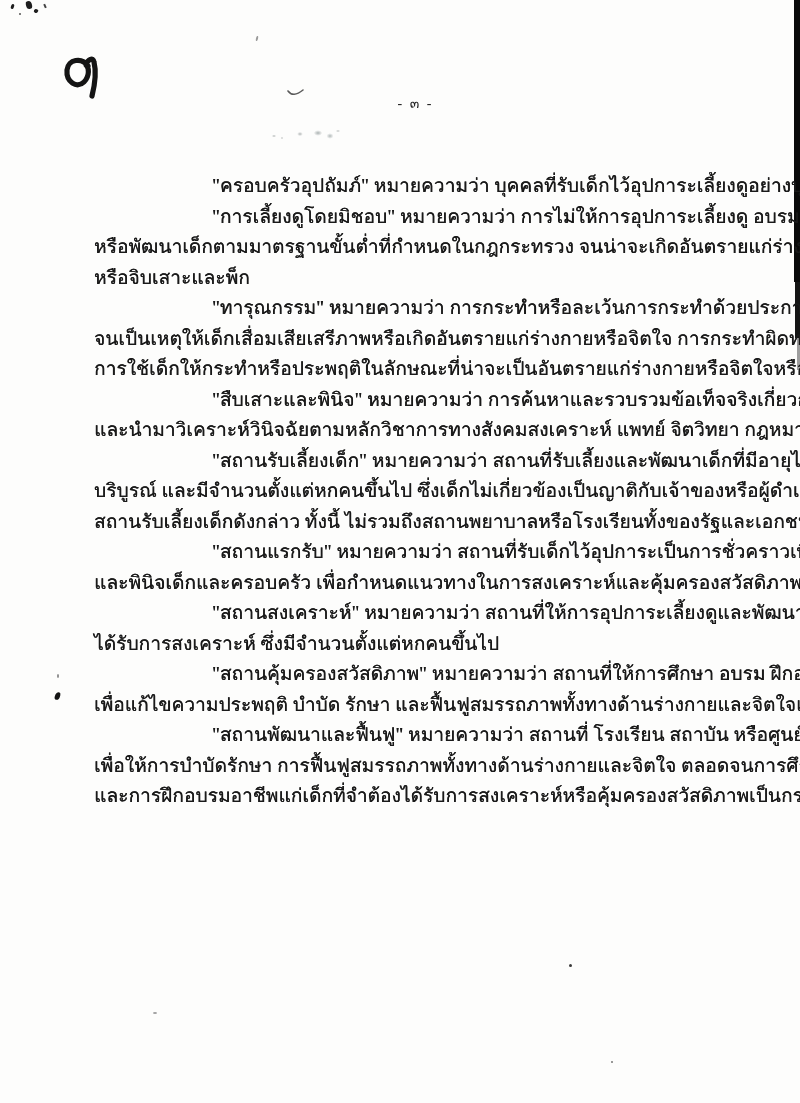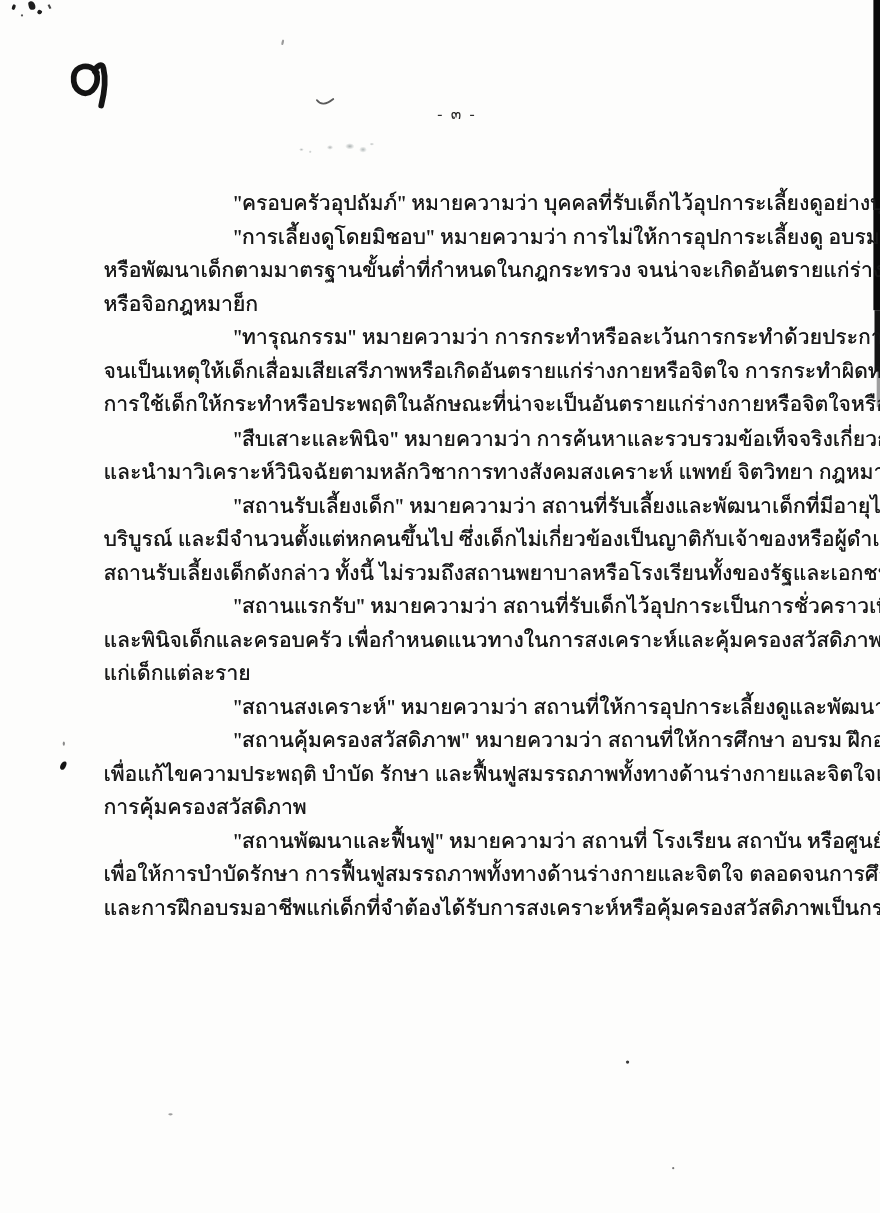--- a/index.html
+++ b/index.html
@@ -121,34 +121,33 @@
   </div>
 
   <div class="page-number">- ๓ -</div>
 
   <div class="pencil-smudge"></div>
 
   <div class="text-body">
       <div class="line indent">"ครอบครัวอุปถัมภ์" หมายความว่า บุคคลที่รับเด็กไว้อุปการะเลี้ยงดูอย่างบุตร</div>
       <div class="line indent">"การเลี้ยงดูโดยมิชอบ" หมายความว่า การไม่ให้การอุปการะเลี้ยงดู อบรมสั่งสอน</div>
       <div class="line">หรือพัฒนาเด็กตามมาตรฐานขั้นต่ำที่กำหนดในกฎกระทรวง จนน่าจะเกิดอันตรายแก่ร่างกาย</div>
-      <div class="line">หรือจิอกฎหมาย็ก</div>
+      <div class="line">หรือจิบเสาะและพ็ก</div>
       <div class="line indent">"ทารุณกรรม" หมายความว่า การกระทำหรือละเว้นการกระทำด้วยประการใด ๆ</div>
       <div class="line">จนเป็นเหตุให้เด็กเสื่อมเสียเสรีภาพหรือเกิดอันตรายแก่ร่างกายหรือจิตใจ การกระทำผิดทางเพศต่อเด็ก</div>
       <div class="line">การใช้เด็กให้กระทำหรือประพฤติในลักษณะที่น่าจะเป็นอันตรายแก่ร่างกายหรือจิตใจหรือขัดต่อกฎหมาย</div>
       <div class="line indent">"สืบเสาะและพินิจ" หมายความว่า การค้นหาและรวบรวมข้อเท็จจริงเกี่ยวกับบุคคล</div>
       <div class="line">และนำมาวิเคราะห์วินิจฉัยตามหลักวิชาการทางสังคมสงเคราะห์ แพทย์ จิตวิทยา กฎหมาย</div>
       <div class="line indent">"สถานรับเลี้ยงเด็ก" หมายความว่า สถานที่รับเลี้ยงและพัฒนาเด็กที่มีอายุไม่เกินหกปี</div>
       <div class="line">บริบูรณ์ และมีจำนวนตั้งแต่หกคนขึ้นไป ซึ่งเด็กไม่เกี่ยวข้องเป็นญาติกับเจ้าของหรือผู้ดำเนินการ</div>
       <div class="line">สถานรับเลี้ยงเด็กดังกล่าว ทั้งนี้ ไม่รวมถึงสถานพยาบาลหรือโรงเรียนทั้งของรัฐและเอกชน</div>
       <div class="line indent">"สถานแรกรับ" หมายความว่า สถานที่รับเด็กไว้อุปการะเป็นการชั่วคราวเพื่อสืบเสาะ</div>
       <div class="line">และพินิจเด็กและครอบครัว เพื่อกำหนดแนวทางในการสงเคราะห์และคุ้มครองสวัสดิภาพที่เหมาะสม</div>
-      <div class="line">แก่เด็กแต่ละราย</div>
       <div class="line indent">"สถานสงเคราะห์" หมายความว่า สถานที่ให้การอุปการะเลี้ยงดูและพัฒนาเด็กที่จำต้อง</div>
+      <div class="line">ได้รับการสงเคราะห์ ซึ่งมีจำนวนตั้งแต่หกคนขึ้นไป</div>
       <div class="line indent">"สถานคุ้มครองสวัสดิภาพ" หมายความว่า สถานที่ให้การศึกษา อบรม ฝึกอาชีพ</div>
       <div class="line">เพื่อแก้ไขความประพฤติ บำบัด รักษา และฟื้นฟูสมรรถภาพทั้งทางด้านร่างกายและจิตใจแก่เด็กที่พึงได้รับ</div>
-      <div class="line">การคุ้มครองสวัสดิภาพ</div>
       <div class="line indent">"สถานพัฒนาและฟื้นฟู" หมายความว่า สถานที่ โรงเรียน สถาบัน หรือศูนย์ที่จัดขึ้น</div>
       <div class="line">เพื่อให้การบำบัดรักษา การฟื้นฟูสมรรถภาพทั้งทางด้านร่างกายและจิตใจ ตลอดจนการศึกษา แนะแนว</div>
       <div class="line">และการฝึกอบรมอาชีพแก่เด็กที่จำต้องได้รับการสงเคราะห์หรือคุ้มครองสวัสดิภาพเป็นกรณีพิเศษ</div>
     </div>
 
 </div>
 
 </body></html>

